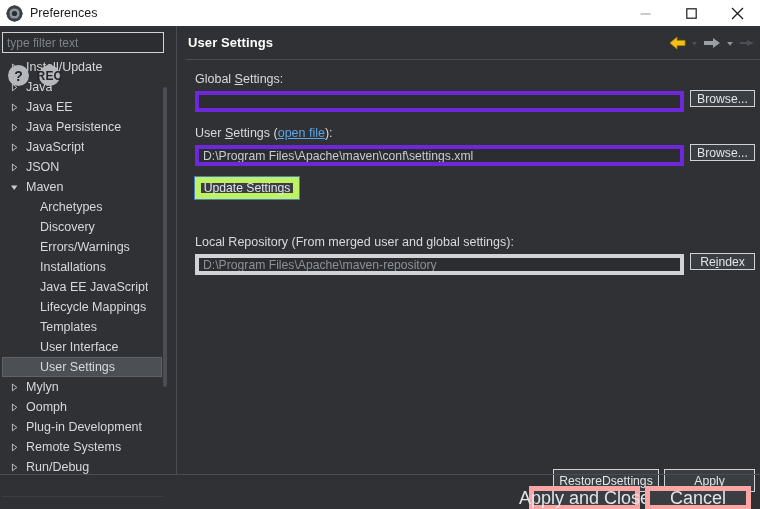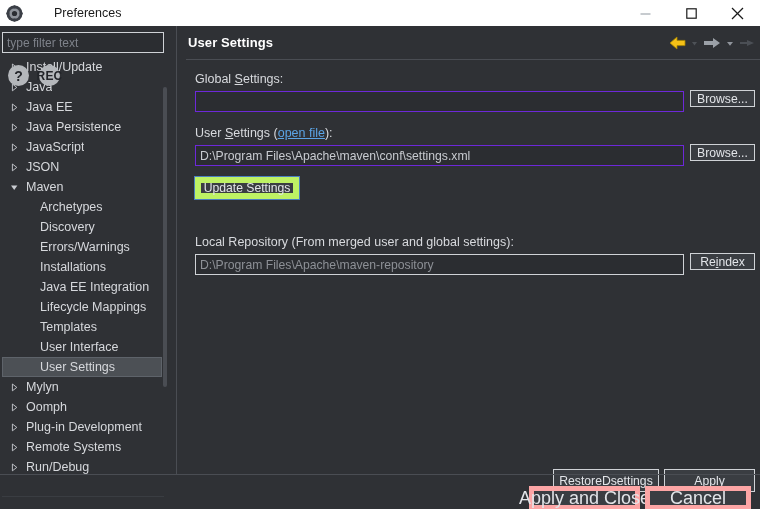--- a/index.html
+++ b/index.html
@@ -21,21 +21,20 @@
   }
   #titlebar-left { display: flex; align-items: center; padding-left: 6px; flex: 1 1 auto; min-width: 0; }
   .gear-icon {
     width: 17px; height: 17px; position: relative; flex: 0 0 auto;
     margin-right: 7px;
   }
   .gear-icon svg { display: block; }
   #window-title {
     color: #1b1b1b; font-size: 12.5px; white-space: nowrap;
     font-family: "Liberation Sans", sans-serif;
-    margin-left: 24px;
   }
   .winbtn {
     width: 46px; height: 26px; flex: 0 0 auto;
     display: flex; align-items: center; justify-content: center;
     color: #222;
   }
   .winbtn svg { display: block; }
 
   
   #dialog {
@@ -143,21 +142,21 @@
     position: absolute; font-size: 12.5px; color: #d8dade; white-space: nowrap;
   }
   .field-label u { text-decoration: underline; }
   .link {
     color: #5ba4e5; text-decoration: underline; cursor: pointer;
   }
 
   .txtinput {
     position: absolute; height: 21px;
     background: #2b2d31;
-    border: 1px solid #6d28d9;
+    border: 4px solid #6d28d9;
     color: #c8cbd0;
     font-family: "Liberation Sans", sans-serif;
     font-size: 12.2px;
     padding: 0 4px;
     outline: none;
   }
   .txtinput.disabled { color: #8d9096; border-color: #cfd2d6; }
 
   .btn {
     position: absolute; height: 17px;
@@ -310,21 +309,21 @@
           <div class="tree-row child">
             <span class="tree-label">Discovery</span>
           </div>
           <div class="tree-row child">
             <span class="tree-label">Errors/Warnings</span>
           </div>
           <div class="tree-row child">
             <span class="tree-label">Installations</span>
           </div>
           <div class="tree-row child">
-            <span class="tree-label">Java EE Integration</span>
+            <span class="tree-label">Java EE JavaScript</span>
           </div>
           <div class="tree-row child">
             <span class="tree-label">Lifecycle Mappings</span>
           </div>
           <div class="tree-row child">
             <span class="tree-label">Templates</span>
           </div>
           <div class="tree-row child">
             <span class="tree-label">User Interface</span>
           </div>

